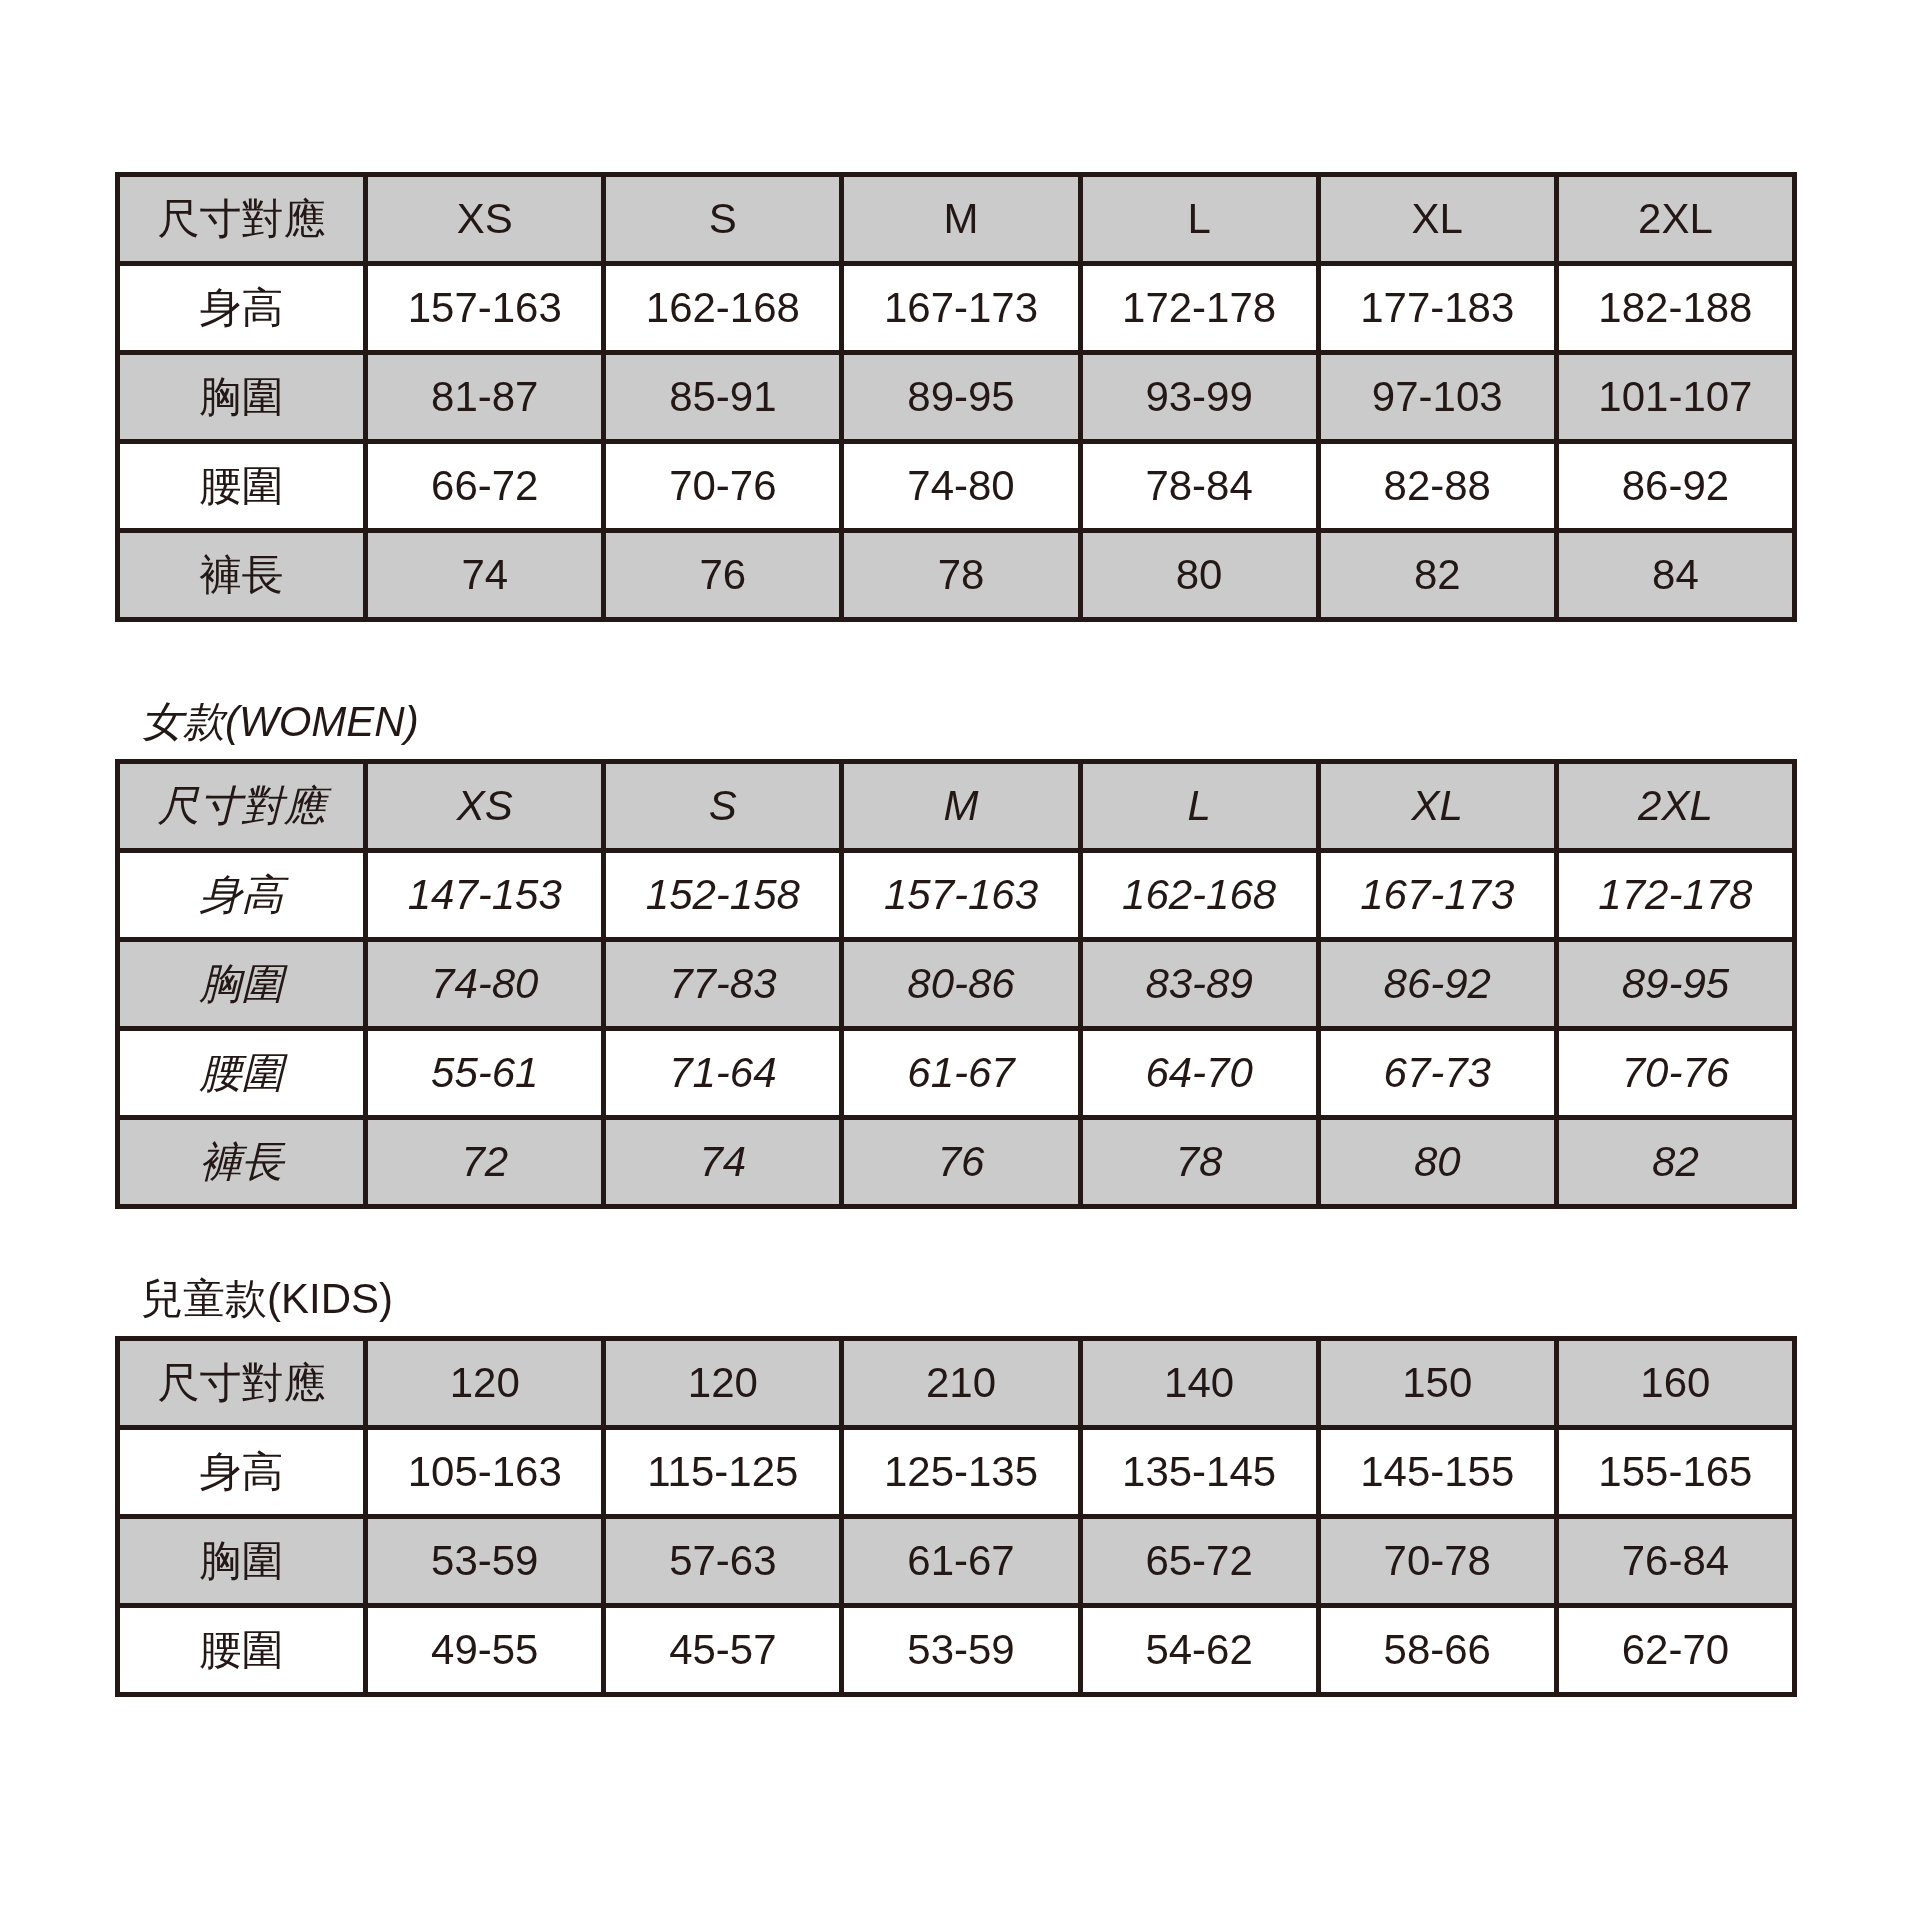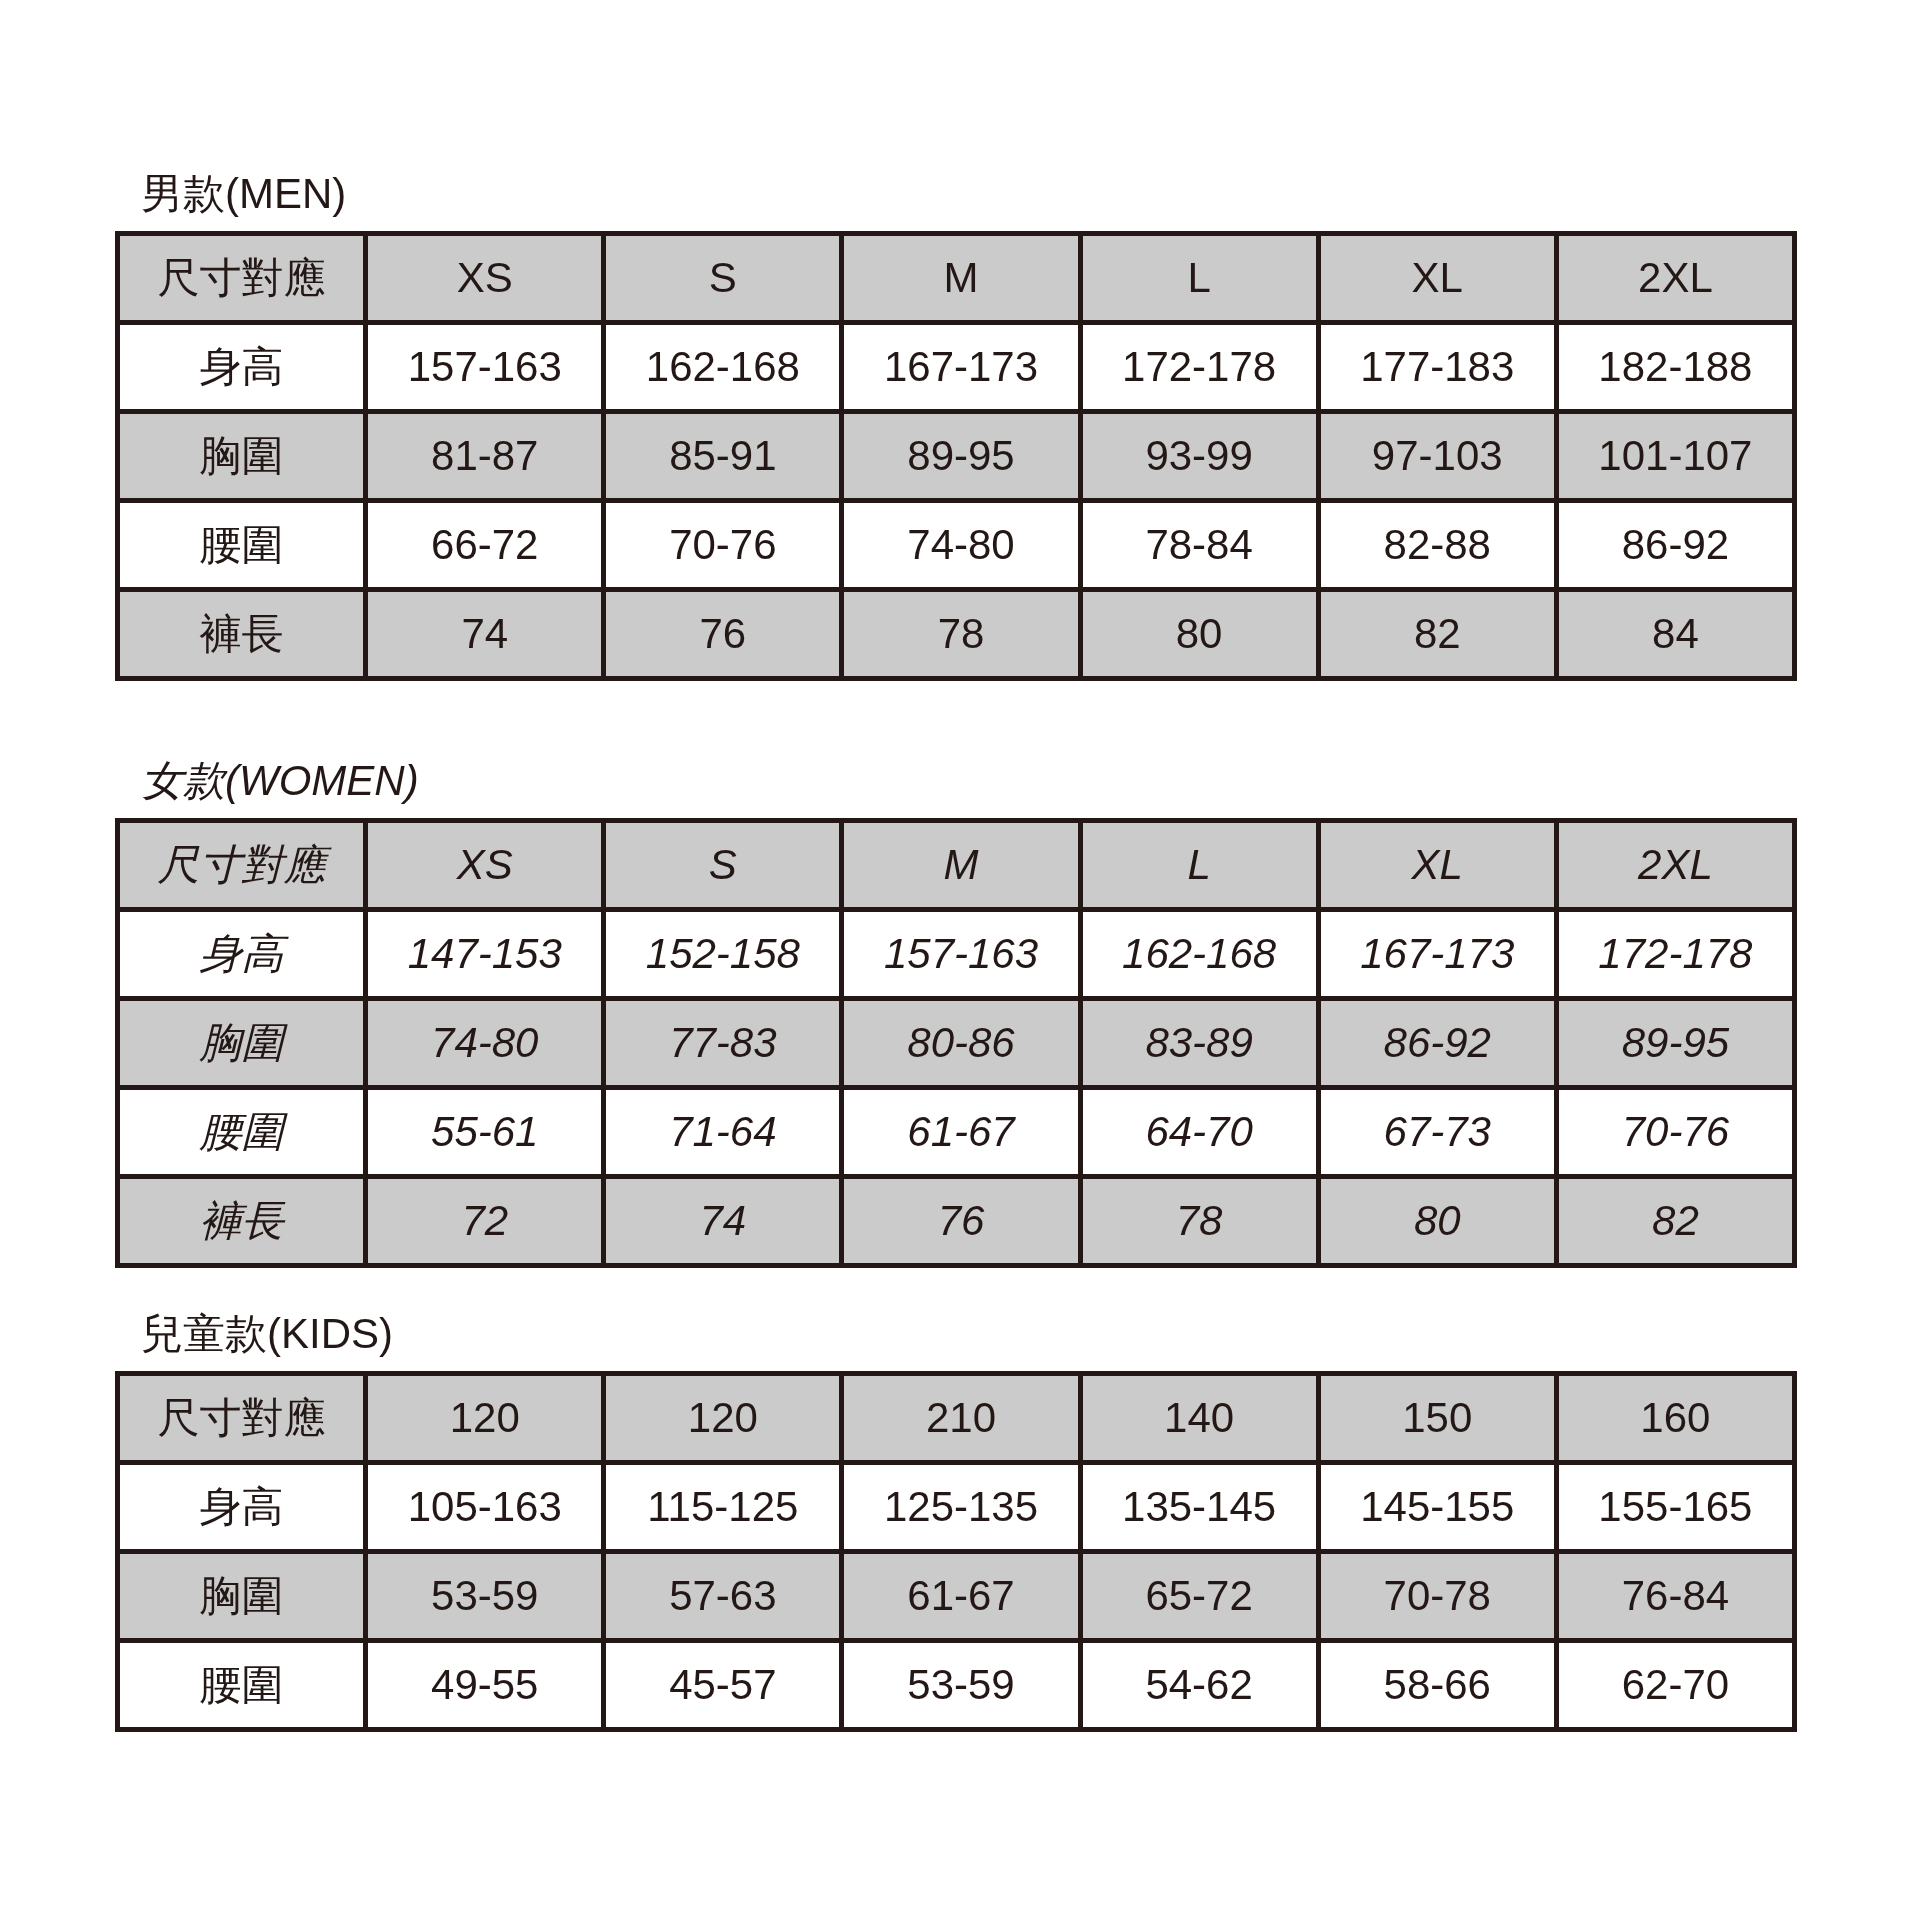--- a/index.html
+++ b/index.html
@@ -13,21 +13,21 @@
     width: 1922px;
     height: 1922px;
     background: var(--background, #ffffff);
     overflow: hidden;
   }
   .content {
     padding: 172px 125px 0 115px;
   }
   .chart-section { width: 100%; }
   .section-women { margin-top: 78px; font-style: italic; }
-  .section-kids  { margin-top: 44px; }
+  .section-kids  { margin-top: 68px; }
   .chart-title {
     font-size: 42px;
     line-height: 1.05;
     font-weight: normal;
     margin: 0 0 14.8px 26px;
     color: var(--text, #231815);
   }
   table.size-table {
     width: 100%;
     border-collapse: collapse;
@@ -50,21 +50,20 @@
   table.size-table tbody tr:nth-child(even) td { background: var(--alt-row-fill, #cbcbcb); }
   table.size-table tbody tr:nth-child(odd) td { background: #ffffff; }
 </style>
 </head>
 <body>
 
 <div class="page">
   <div class="content">
 
     <section class="chart-section section-men">
-      <h2 class="chart-title">男款(MEN)</h2>
       <table class="size-table">
           <colgroup>
             <col class="label-col">
             <col class="data-col">
             <col class="data-col">
             <col class="data-col">
             <col class="data-col">
             <col class="data-col">
             <col class="data-col">
           </colgroup>

